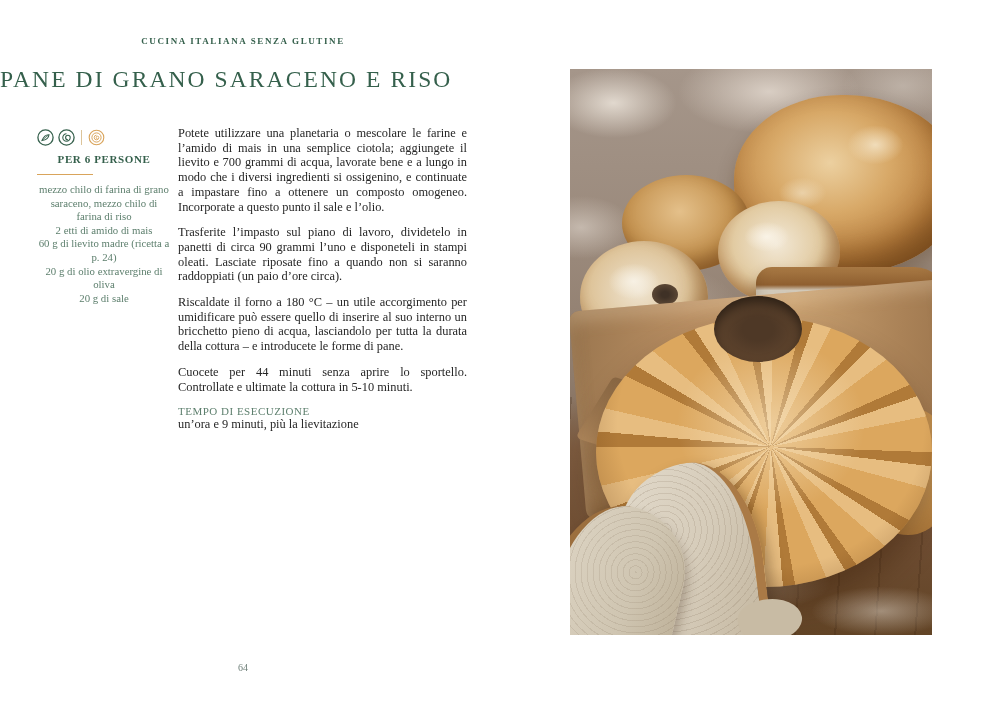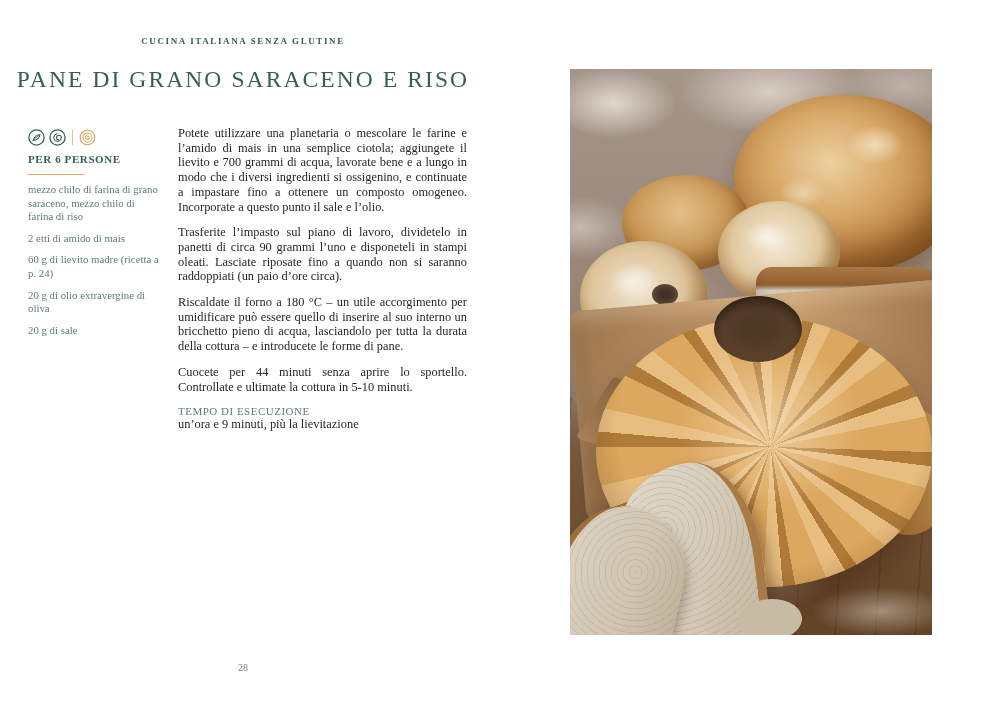--- a/index.html
+++ b/index.html
@@ -21,45 +21,43 @@
   
   .kicker{
     position:absolute;left:0;top:36px;width:486px;
     text-align:center;
     font-size:9px;letter-spacing:1.6px;
     color:var(--green);
     font-weight:bold;
   }
   .title{
     position:absolute;left:0;top:66px;width:486px;
-    text-align:center;
     font-size:23.5px;letter-spacing:2.1px;
     font-weight:normal;
     color:var(--green);
   }
   .sidebar{
-    position:absolute;left:28px;top:128px;width:134px;
+    position:absolute;left:37px;top:128px;width:134px;text-align:center;
   }
   .badges{display:flex;align-items:center;gap:4px;height:18px;}
   .badge{width:17px;height:17px;display:block;}
   .badge-sep{width:1px;height:15px;background:#dcc49a;margin:0 2px;}
   .servings{
     margin-top:7px;
     font-size:11px;font-weight:bold;letter-spacing:.6px;
     color:var(--green);
   }
   .sidebar-rule{
     margin-top:9px;width:56px;height:1px;
     background:var(--orange);
   }
   .ingredients{margin-top:8px;}
   .ingredient{
     font-size:10.8px;line-height:13.6px;
     color:var(--green-light);
-    margin-top:8px;
   }
   
   .bodycol{
     position:absolute;left:178px;top:126px;width:289px;
     color:var(--ink);
   }
   .para{
     font-size:12.4px;line-height:14.7px;
     text-align:justify;
     margin-bottom:11px;
@@ -248,21 +246,21 @@
     <div>
         <p class="para">Potete utilizzare una planetaria o mescolare le farine e l’amido di mais in una semplice ciotola; aggiungete il lievito e 700 grammi di acqua, lavorate bene e a lungo in modo che i diversi ingredienti si ossigenino, e continuate a impastare fino a ottenere un composto omogeneo. Incorporate a questo punto il sale e l’olio.</p>
         <p class="para">Trasferite l’impasto sul piano di lavoro, dividetelo in panetti di circa 90 grammi l’uno e disponeteli in stampi oleati. Lasciate riposate fino a quando non si saranno raddoppiati (un paio d’ore circa).</p>
         <p class="para">Riscaldate il forno a 180 °C – un utile accorgimento per umidificare può essere quello di inserire al suo interno un bricchetto pieno di acqua, lasciandolo per tutta la durata della cottura – e introducete le forme di pane.</p>
         <p class="para">Cuocete per 44 minuti senza aprire lo sportello. Controllate e ultimate la cottura in 5-10 minuti.</p>
       </div>
     <div class="time-label">TEMPO DI ESECUZIONE</div>
     <div class="time-value">un’ora e 9 minuti, più la lievitazione</div>
   </div>
 
-  <div class="pagenum">28</div>
+  <div class="pagenum">64</div>
 
   <div class="photo" role="img" aria-label="Assorted gluten-free buckwheat and rice breads: a flower-shaped ring loaf, round boule, dusted rolls and cut gray-crumb slices on a floured wooden table with brown paper">
     <div class="ph-bg"></div>
     <div class="bd-boule"></div>
     <div class="bd-bun-back"></div>
     <div class="bd-bun-mid"></div>
     <div class="bd-bun-left">
       <div class="bd-spot"></div>
     </div>
     <div class="bd-cutloaf"></div>

